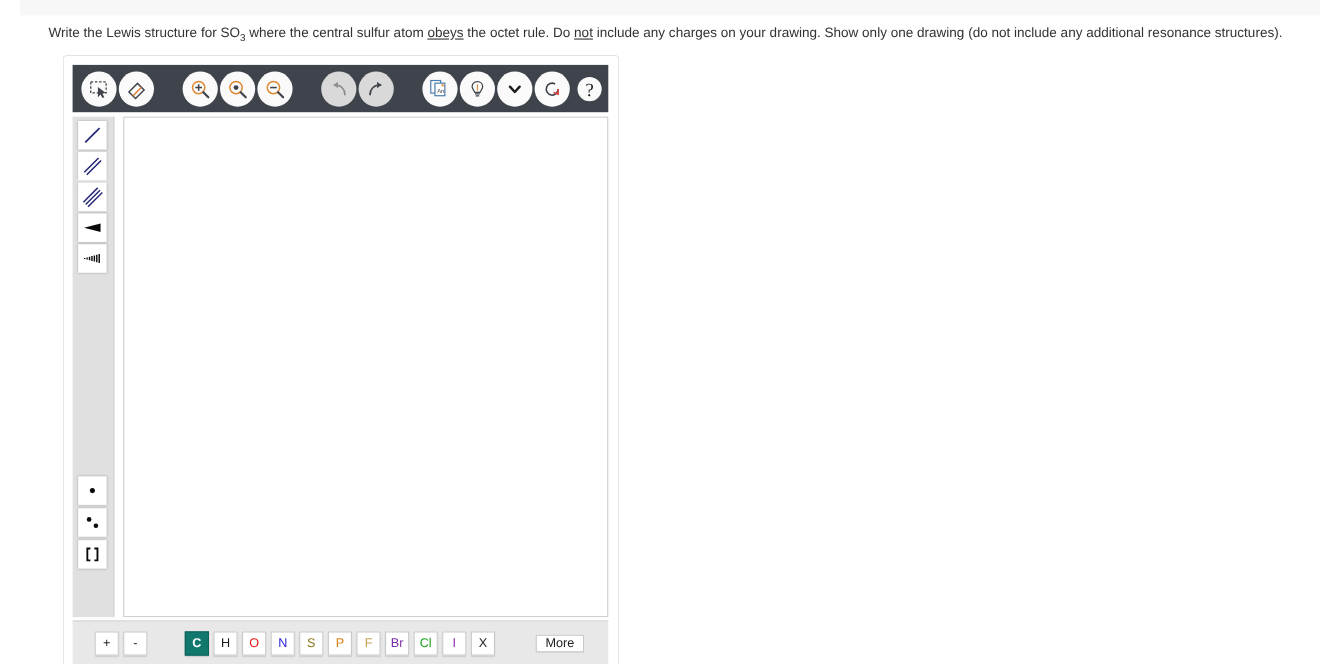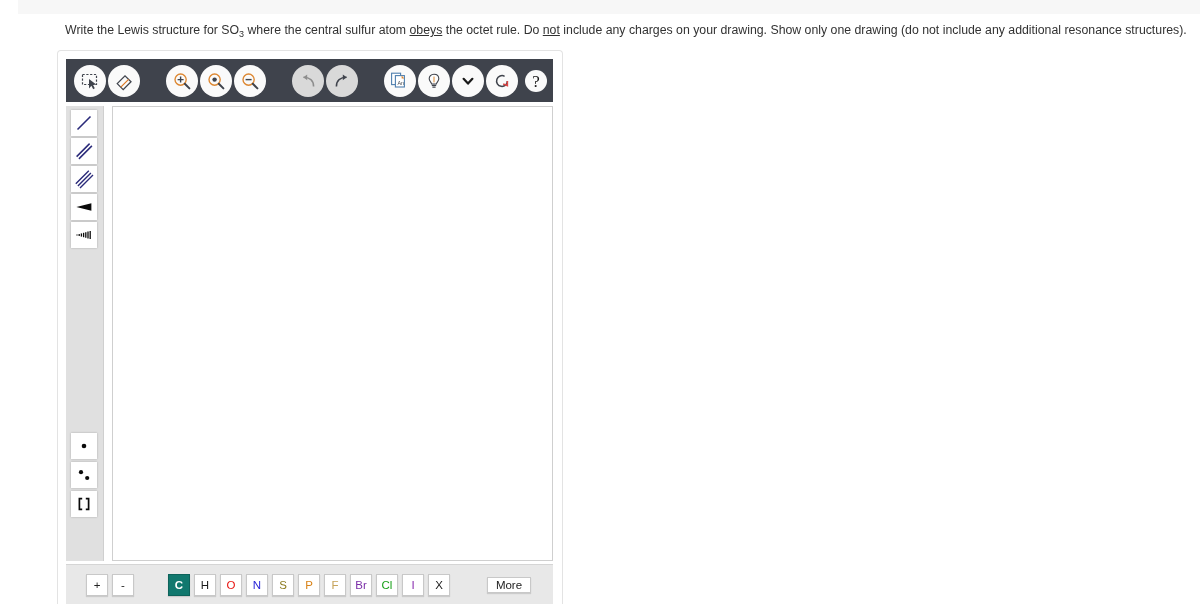--- a/index.html
+++ b/index.html
@@ -18,27 +18,28 @@
     left: 18px;
     top: 0;
     width: 1182px;
     height: 14px;
     background: #f7f7f7;
   }
 
   
   #question {
     position: absolute;
-    left: 65px;
+    left: 40px;
     top: 22px;
     width: 1130px;
     font-size: 12.3px;
     color: #323232;
     line-height: 16px;
     white-space: nowrap;
+    text-align: center;
   }
   #question sub {
     font-size: 9px;
     vertical-align: baseline;
     position: relative;
     top: 3px;
   }
   .u { text-decoration: underline; }
 
   

